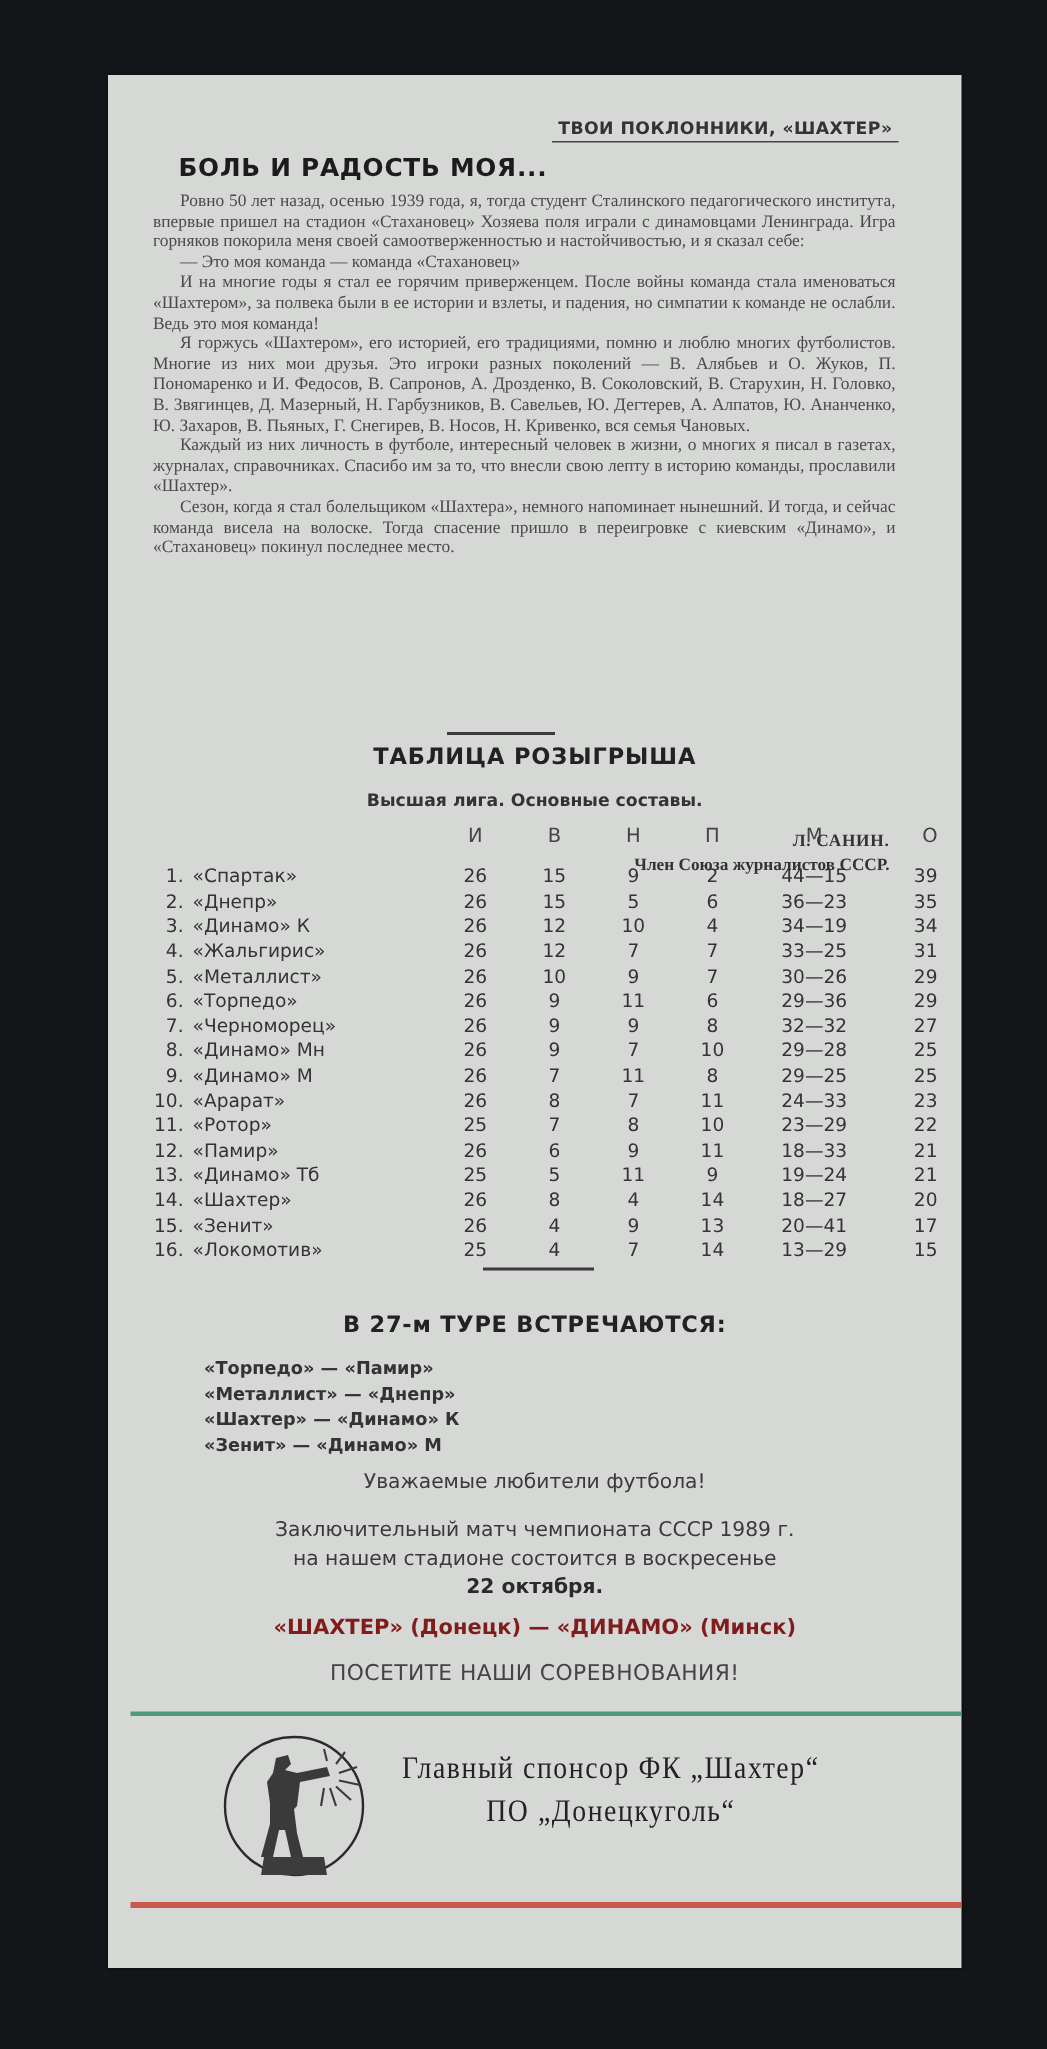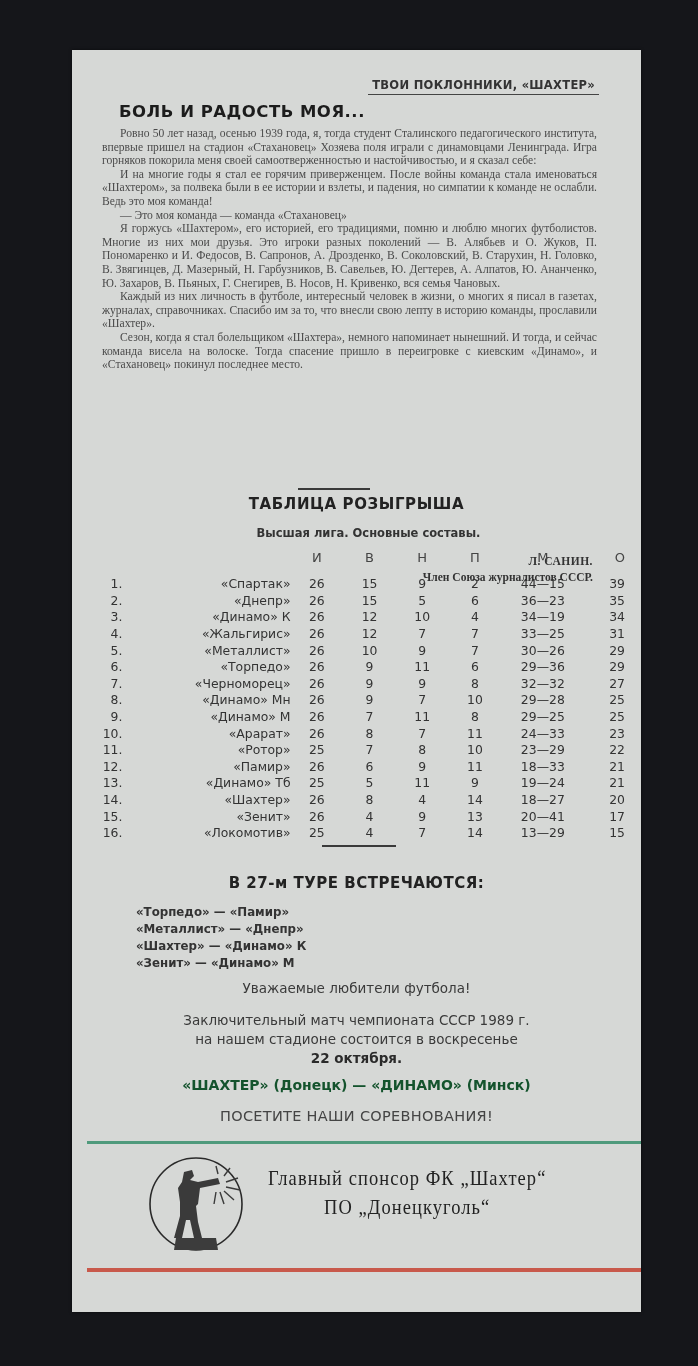--- a/index.html
+++ b/index.html
@@ -48,35 +48,35 @@
       border-top: 2px solid #3a3a3a;
     }
     .table-title {
       position: absolute; left: 0; width: 100%; top: 445px;
       text-align: center;
       font-family: "DejaVu Sans", sans-serif; font-weight: bold;
       font-size: 15px; letter-spacing: 0.6px; color: #222;
     }
     .table-sub {
       position: absolute; left: 0; width: 100%; top: 476px;
-      text-align: center; padding-left: 12px;
+      text-align: center; padding-left: 0px;
       font-family: "DejaVu Sans", sans-serif; font-weight: bold;
       font-size: 11.5px; color: #333;
     }
     .standings {
       position: absolute; left: 28px; top: 500px; width: 525px;
       font-family: "DejaVu Sans", sans-serif; font-size: 12.4px; color: #333;
       border-collapse: collapse;
     }
     .standings td, .standings th {
       padding: 0; height: 16.6px; line-height: 16px; font-weight: normal;
     }
     .standings th { height: 26px; font-size: 13px; color: #444; vertical-align: top; }
     .c-pos { width: 22px; text-align: right; padding-right: 6px !important; }
-    .c-team { width: 160px; text-align: right; }
+    .c-team { width: 160px; text-align: left; }
     .c-n { width: 52px; text-align: center; }
     .c-m { width: 82px; text-align: center; }
     .c-o { width: 40px; text-align: right; }
     .divider-mid {
       position: absolute; left: 250px; top: 795px; width: 74px;
       border-top: 2px solid #3a3a3a;
     }
     .tour-title {
       position: absolute; left: 0; width: 100%; top: 824px;
       text-align: center;
@@ -90,21 +90,21 @@
     }
     .fixtures.left { left: 28px; margin-left: 36px; }
     .fixtures.right { left: 298px; }
     .notice {
       position: absolute; left: 0; width: 100%; text-align: center;
       font-family: "DejaVu Sans", sans-serif; color: #3a3a3a;
     }
     .n1 { top: 930px; font-size: 13.5px; }
     .n2 { top: 961px; font-size: 13.5px; line-height: 19px; }
     .n2 .bold { font-weight: bold; color: #2a2a2a; }
-    .n3 { top: 1027px; font-size: 14px; font-weight: bold; color: #14532d; }
+    .n3 { top: 1027px; font-size: 14px; font-weight: bold; color: #7f1d1d; }
     .n4 { top: 1058px; font-size: 14.5px; letter-spacing: 0.3px; color: #444; }
     .line-green {
       position: absolute; left: 15px; right: 0; top: 1091px;
       height: 3px; background: #4f9a7c;
     }
     .line-red {
       position: absolute; left: 15px; right: 0; top: 1218px;
       height: 4px; background: #c8594b;
     }
     .emblem {
@@ -123,22 +123,22 @@
 <body>
 
 <div class="paper">
 
   <div class="rubric">ТВОИ ПОКЛОННИКИ, «ШАХТЕР»</div>
 
   <div class="article-title">БОЛЬ И РАДОСТЬ МОЯ...</div>
 
   <div class="article">
     <p>Ровно 50 лет назад, осенью 1939 года, я, тогда студент Сталинского педагогического института, впервые пришел на стадион «Стахановец» Хозяева поля играли с динамовцами Ленинграда. Игра горняков покорила меня своей самоотверженностью и настойчивостью, и я сказал себе:</p>
+    <p>— Это моя команда — команда «Стахановец»</p>
     <p>И на многие годы я стал ее горячим приверженцем. После войны команда стала именоваться «Шахтером», за полвека были в ее истории и взлеты, и падения, но симпатии к команде не ослабли. Ведь это моя команда!</p>
-    <p>— Это моя команда — команда «Стахановец»</p>
     <p>Я горжусь «Шахтером», его историей, его традициями, помню и люблю многих футболистов. Многие из них мои друзья. Это игроки разных поколений — В. Алябьев и О. Жуков, П. Пономаренко и И. Федосов, В. Сапронов, А. Дрозденко, В. Соколовский, В. Старухин, Н. Головко, В. Звягинцев, Д. Мазерный, Н. Гарбузников, В. Савельев, Ю. Дегтерев, А. Алпатов, Ю. Ананченко, Ю. Захаров, В. Пьяных, Г. Снегирев, В. Носов, Н. Кривенко, вся семья Чановых.</p>
     <p>Каждый из них личность в футболе, интересный человек в жизни, о многих я писал в газетах, журналах, справочниках. Спасибо им за то, что внесли свою лепту в историю команды, прославили «Шахтер».</p>
     <p>Сезон, когда я стал болельщиком «Шахтера», немного напоминает нынешний. И тогда, и сейчас команда висела на волоске. Тогда спасение пришло в переигровке с киевским «Динамо», и «Стахановец» покинул последнее место.</p>
   </div>
 
   <div class="signature">
     <div class="sig-name">Л. САНИН.</div>
     <div>Член Союза журналистов СССР.</div>
   </div>
 

